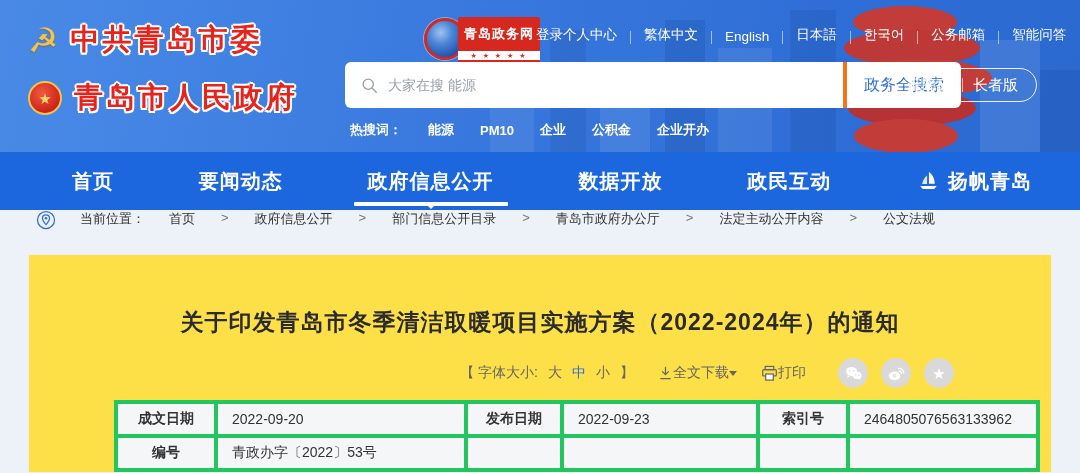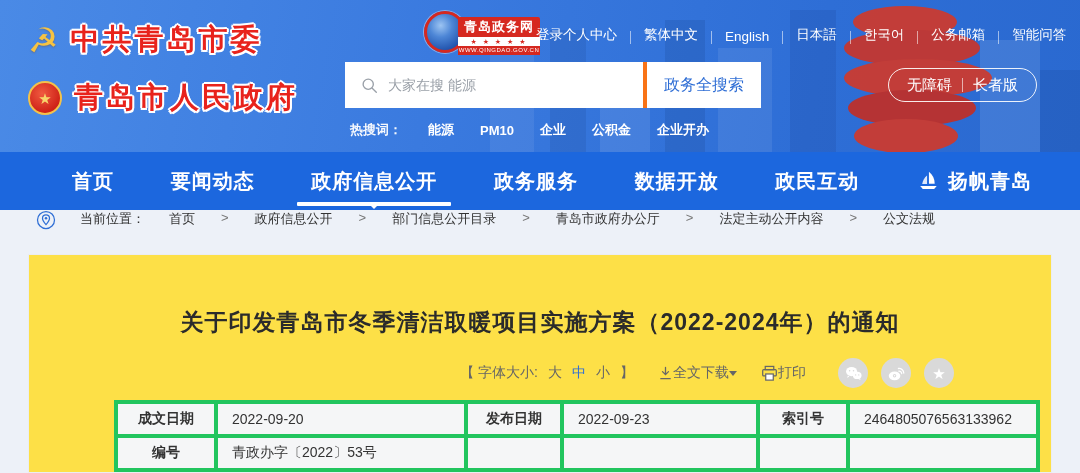--- a/index.html
+++ b/index.html
@@ -16,29 +16,29 @@
   .party-emblem { font-size:34px; color:#f6c343; line-height:1; text-shadow:0 1px 2px rgba(120,60,0,.35); }
   .national-emblem { width:34px; height:34px; border-radius:50%; background:radial-gradient(circle at 40% 35%, #f05a40, #cf2318 70%); border:2px solid #f3c24a; display:flex; align-items:center; justify-content:center; }
   .national-emblem .star { color:#f8d56a; font-size:15px; line-height:1; }
   .org-name { font-size:29px; font-weight:bold; letter-spacing:3px; color:#e8231c;
     text-shadow:-2px 0 #fff,2px 0 #fff,0 -2px #fff,0 2px #fff,-1.5px -1.5px #fff,1.5px -1.5px #fff,-1.5px 1.5px #fff,1.5px 1.5px #fff; }
 
   .site-logo { position:absolute; left:424px; top:9px; display:flex; align-items:center; gap:0; z-index:3; }
   .globe { width:42px; height:42px; border-radius:50%; border:3px solid #d6281f;
     background:radial-gradient(circle at 38% 32%, #9cc4f2 0%, #4d86d6 35%, #1c4ea9 80%); box-shadow:0 0 0 1px rgba(255,255,255,.4); }
   .logo-banners { margin-left:-8px; display:flex; flex-direction:column; }
-  .logo-banner1 { background:#d6281f; color:#fff; font-weight:bold; font-size:13px; letter-spacing:1px; padding:1px 6px; border-radius:2px; white-space:nowrap;margin-top:8px; }
+  .logo-banner1 { background:#d6281f; color:#fff; font-weight:bold; font-size:13px; letter-spacing:1px; padding:8px 6px; border-radius:2px; white-space:nowrap;margin-top:8px; }
   .logo-banner2 { background:#fff; color:#d6281f; font-size:7px; letter-spacing:2px; text-align:center; line-height:9px; }
   .logo-banner3 { background:#d6281f; color:#fff; font-size:6px; letter-spacing:.5px; text-align:center; line-height:9px; white-space:nowrap; }
 
   .top-links { position:absolute; left:536px; top:26px; display:flex; align-items:flex-end; z-index:3; }
   .top-link { color:#fff; font-size:13.5px; white-space:nowrap; cursor:pointer; }
   .tl-sep { width:1px; height:13px; background:rgba(255,255,255,.55); margin:0 13px; }
 
-  .search-box { position:absolute; left:345px; top:62px; width:416px; height:46px; background:#fff; border-radius:0; display:flex; align-items:center; z-index:3; }
+  .search-box { position:absolute; left:345px; top:62px; width:616px; height:46px; background:#fff; border-radius:6px; display:flex; align-items:center; z-index:3; }
   .search-input-wrap { flex:1; display:flex; align-items:center; padding-left:16px; gap:10px; }
   .search-input { border:none; outline:none; flex:1; font-size:14px; color:#333; font-family:inherit; background:transparent; }
   .search-input::placeholder { color:#9aa0a8; }
   .search-btn { width:118px; height:100%; border-left:4px solid #f97316; display:flex; align-items:center; justify-content:center; font-size:16px; color:#2f6ed5; cursor:pointer; white-space:nowrap; }
 
   .access-pill { position:absolute; left:888px; top:68px; height:34px; padding:0 18px; border:1px solid rgba(255,255,255,.9); border-radius:17px; display:flex; align-items:center; gap:10px; color:#fff; font-size:15px; z-index:3; }
   .ap-sep { width:1px; height:14px; background:rgba(255,255,255,.6); }
   .access-pill span { cursor:pointer; white-space:nowrap; }
 
   .hot-words { position:absolute; left:350px; top:121px; display:flex; align-items:center; gap:26px; color:#fff; font-size:13px; z-index:3;font-weight:bold; }
@@ -166,23 +166,20 @@
 
 <div class="nav">
   <div class="nav-item">
       <span>首页</span>
     </div>
   <div class="nav-item">
       <span>要闻动态</span>
     </div>
   <div class="nav-item active">
       <span>政府信息公开</span>
-    </div>
-  <div class="nav-item">
-      <span>政务服务</span>
     </div>
   <div class="nav-item">
       <span>数据开放</span>
     </div>
   <div class="nav-item">
       <span>政民互动</span>
     </div>
   <div class="nav-item">
     <svg width="24" height="22" viewBox="0 0 24 24">
         <path d="M13 2c4.2 3.2 6.3 7.6 6.3 13H13z" fill="#fff"></path>

